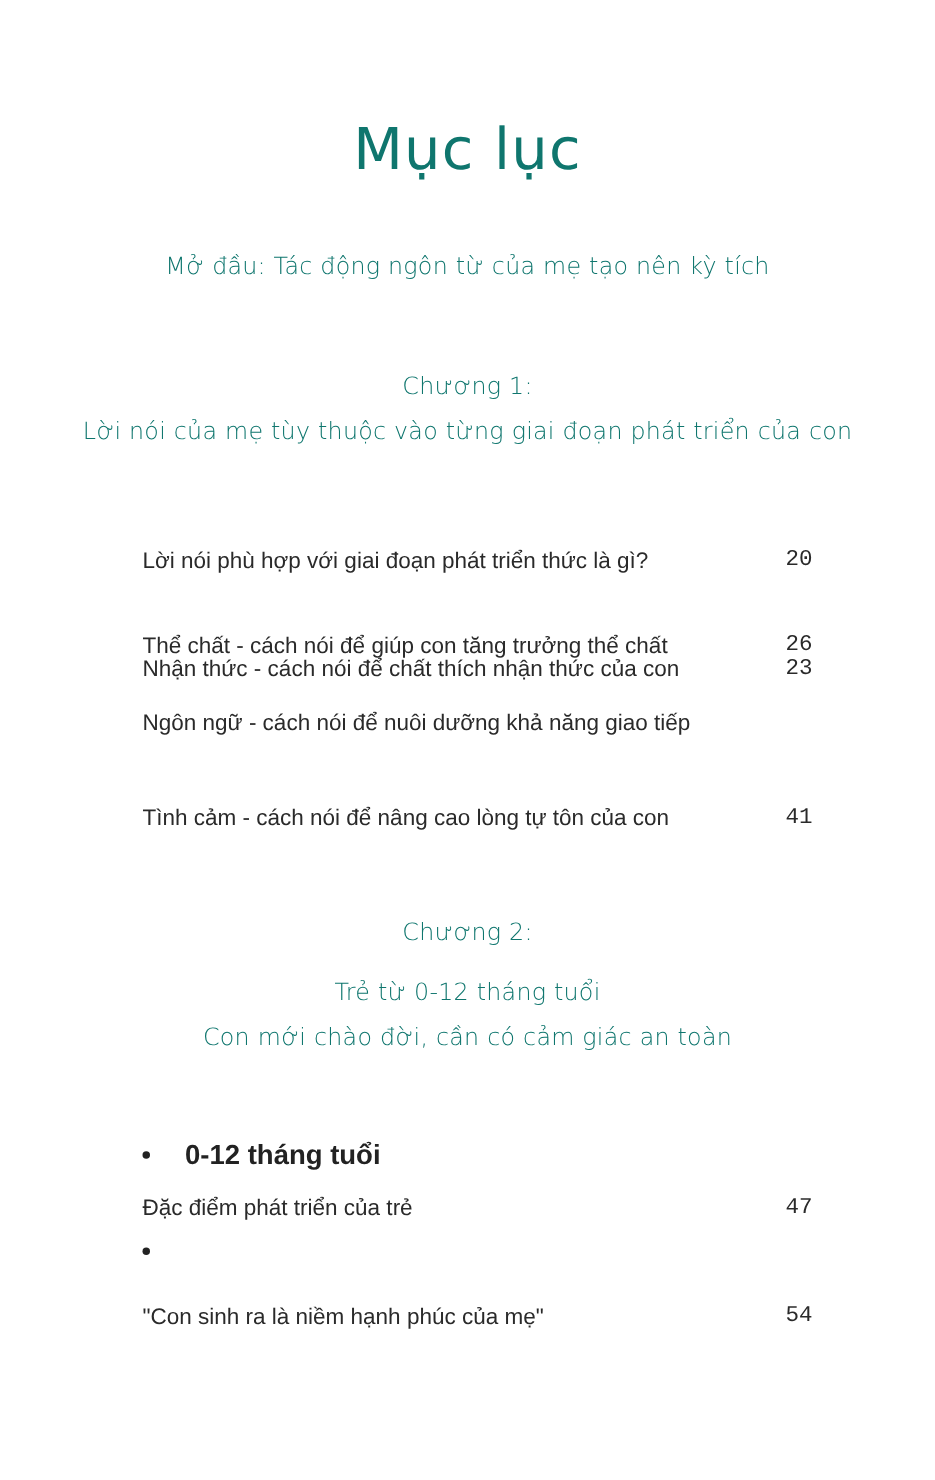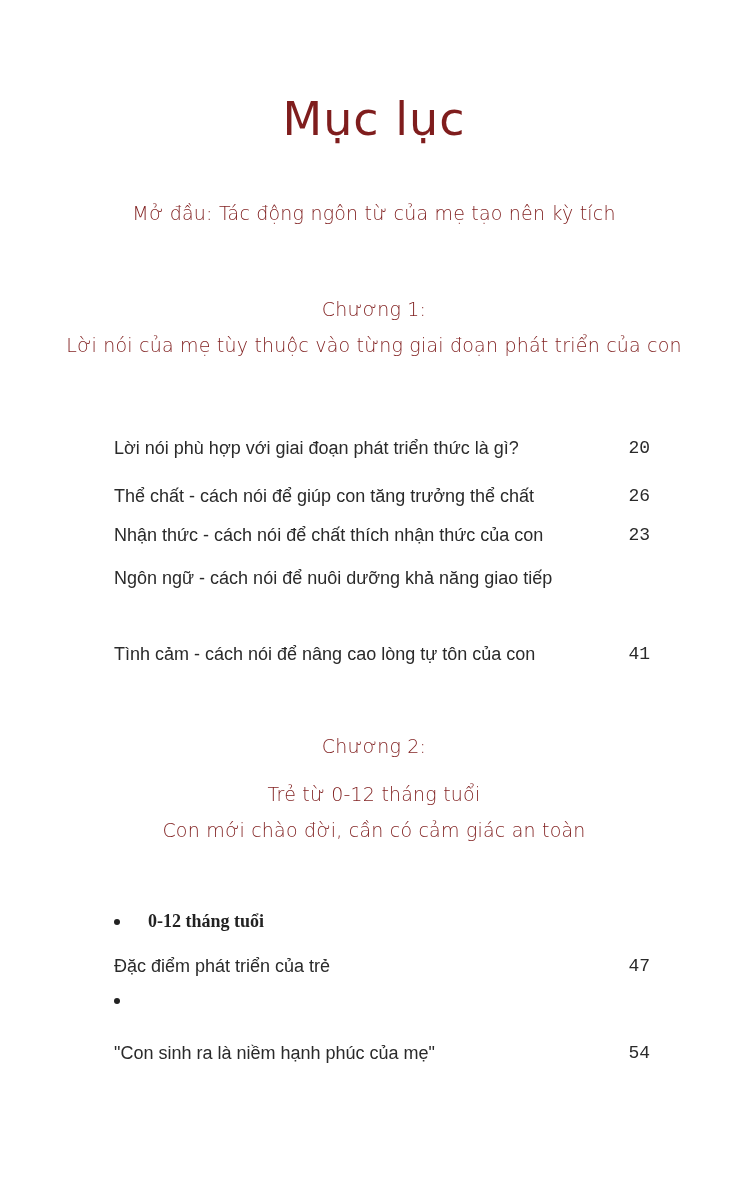--- a/index.html
+++ b/index.html
@@ -1,41 +1,41 @@
 <!DOCTYPE html>
 <html><head>
 <meta charset="utf-8">
 <style>
   html, body { margin: 0; padding: 0; background: #ffffff; }
   body { width: 748px; height: 1184px; position: relative; overflow: hidden; color: #222; }
-  .hand { font-family: "DejaVu Sans", sans-serif; font-weight: 300; color: #7f1d1d; position: absolute; left: 0; width: 748px; text-align: center; letter-spacing: 0.2px; }
+  .hand { font-family: "DejaVu Sans", sans-serif; font-weight: 300; color: #0f766e; position: absolute; left: 0; width: 748px; text-align: center; letter-spacing: 0.2px; }
   .title { top: 92px; font-size: 46px; font-weight: normal; letter-spacing: 1px; }
   .intro { top: 202px; font-size: 19px; }
   .ch-label { font-size: 19px; }
   .ch-sub { font-size: 19px; }
   .entry { position: absolute; left: 114px; width: 536px; font-family: "Liberation Sans", sans-serif; font-size: 18px; color: #2a2a2a; display: flex; justify-content: space-between; align-items: flex-end; line-height: 32px; }
   .entry .txt { flex: 1; }
   .entry .pg { text-align: right; min-width: 40px; font-family: Liberation Mono, monospace; }
-  .bullet { position: absolute; left: 114px; font-family: Liberation Serif, serif; font-size: 18px; font-weight: bold; color: #222; display: flex; align-items: center; }
+  .bullet { position: absolute; left: 114px; font-family: Liberation Sans, sans-serif; font-size: 22px; font-weight: bold; color: #222; display: flex; align-items: center; }
   .bullet .dot { width: 6px; height: 6px; background: #222; border-radius: 50%; margin-right: 28px; }
 </style>
 </head>
 <body>
 
 <div class="hand title">Mục lục</div>
 <div class="hand intro">Mở đầu: Tác động ngôn từ của mẹ tạo nên kỳ tích</div>
 
 <div class="hand ch-label" style="top:298px">Chương 1:</div>
 <div class="hand ch-sub" style="top:334px">Lời nói của mẹ tùy thuộc vào từng giai đoạn phát triển của con</div>
 
 <div class="entry" style="top:432px">
   <span class="txt">Lời nói phù hợp với giai đoạn phát triển thức là gì?</span>
   <span class="pg">20</span>
 </div>
-<div class="entry" style="top:480px">
+<div class="entry" style="top:500px">
   <span class="txt">Thể chất - cách nói để giúp con tăng trưởng thể chất</span>
   <span class="pg">26</span>
 </div>
 <div class="entry" style="top:519px">
   <span class="txt">Nhận thức - cách nói để chất thích nhận thức của con</span>
   <span class="pg">23</span>
 </div>
 <div class="entry" style="top:562px; flex-direction:row; align-items:stretch;">
   <span>Ngôn ngữ - cách nói để nuôi dưỡng khả năng giao tiếp</span>
 </div>

